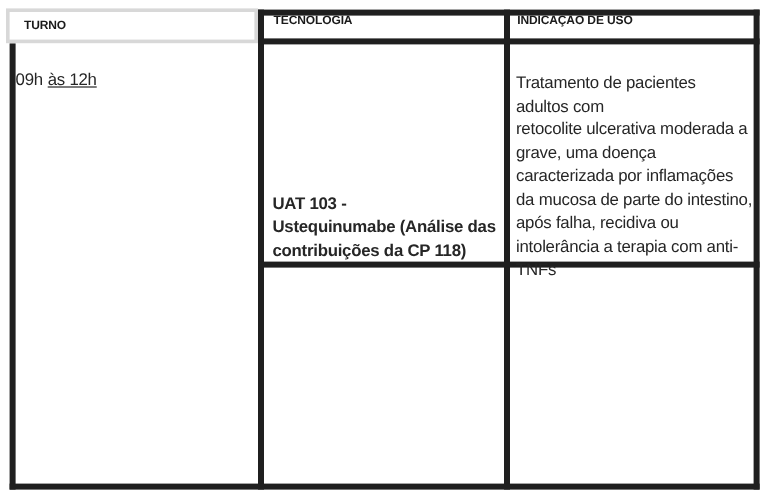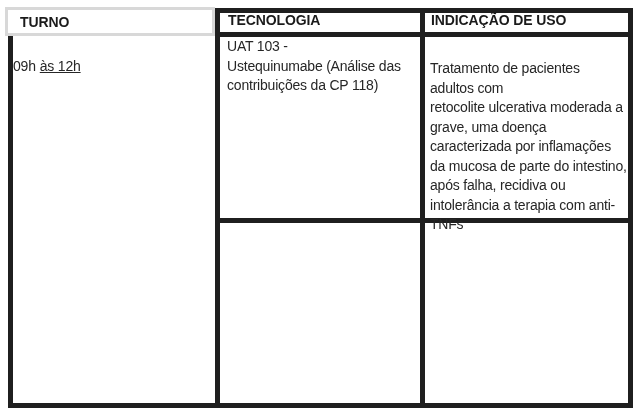--- a/index.html
+++ b/index.html
@@ -30,21 +30,21 @@
     left: 5px; top: 7px;
     width: 210px; height: 29px;
     border: 3px solid #d8d8d8;
     background: #ffffff;
     display: flex;
     align-items: center;
     padding-left: 12px;
   }
   .header-label {
     font-weight: bold;
-    font-size: 14px;
+    font-size: 10px;
     letter-spacing: -0.1px;
     color: #1a1a1a;
     white-space: nowrap;
     text-align: right;
   }
   .head2 { position: absolute; left: 228px; top: 12px; }
   .head3 { position: absolute; left: 431px; top: 12px; }
 
   .body-text {
     font-size: 14px;
@@ -65,21 +65,22 @@
   }
   .turno-underlined { text-decoration: underline; }
   .turno-plain { margin-right: 4px; }
 
   .tec-cell {
     position: absolute;
     left: 227px;
     width: 188px;
     display: flex;
     flex-direction: column;
-    justify-content: flex-start;
+    justify-content: flex-end;
+    font-weight: bold;
   }
   .tec-row1 { top: 37px;  height: 181px; }
   .tec-row2 { top: 223px; height: 180px; }
 
   .ind-cell {
     position: absolute;
     left: 430px;
     width: 197px;
     padding-top: 22px;
   }

